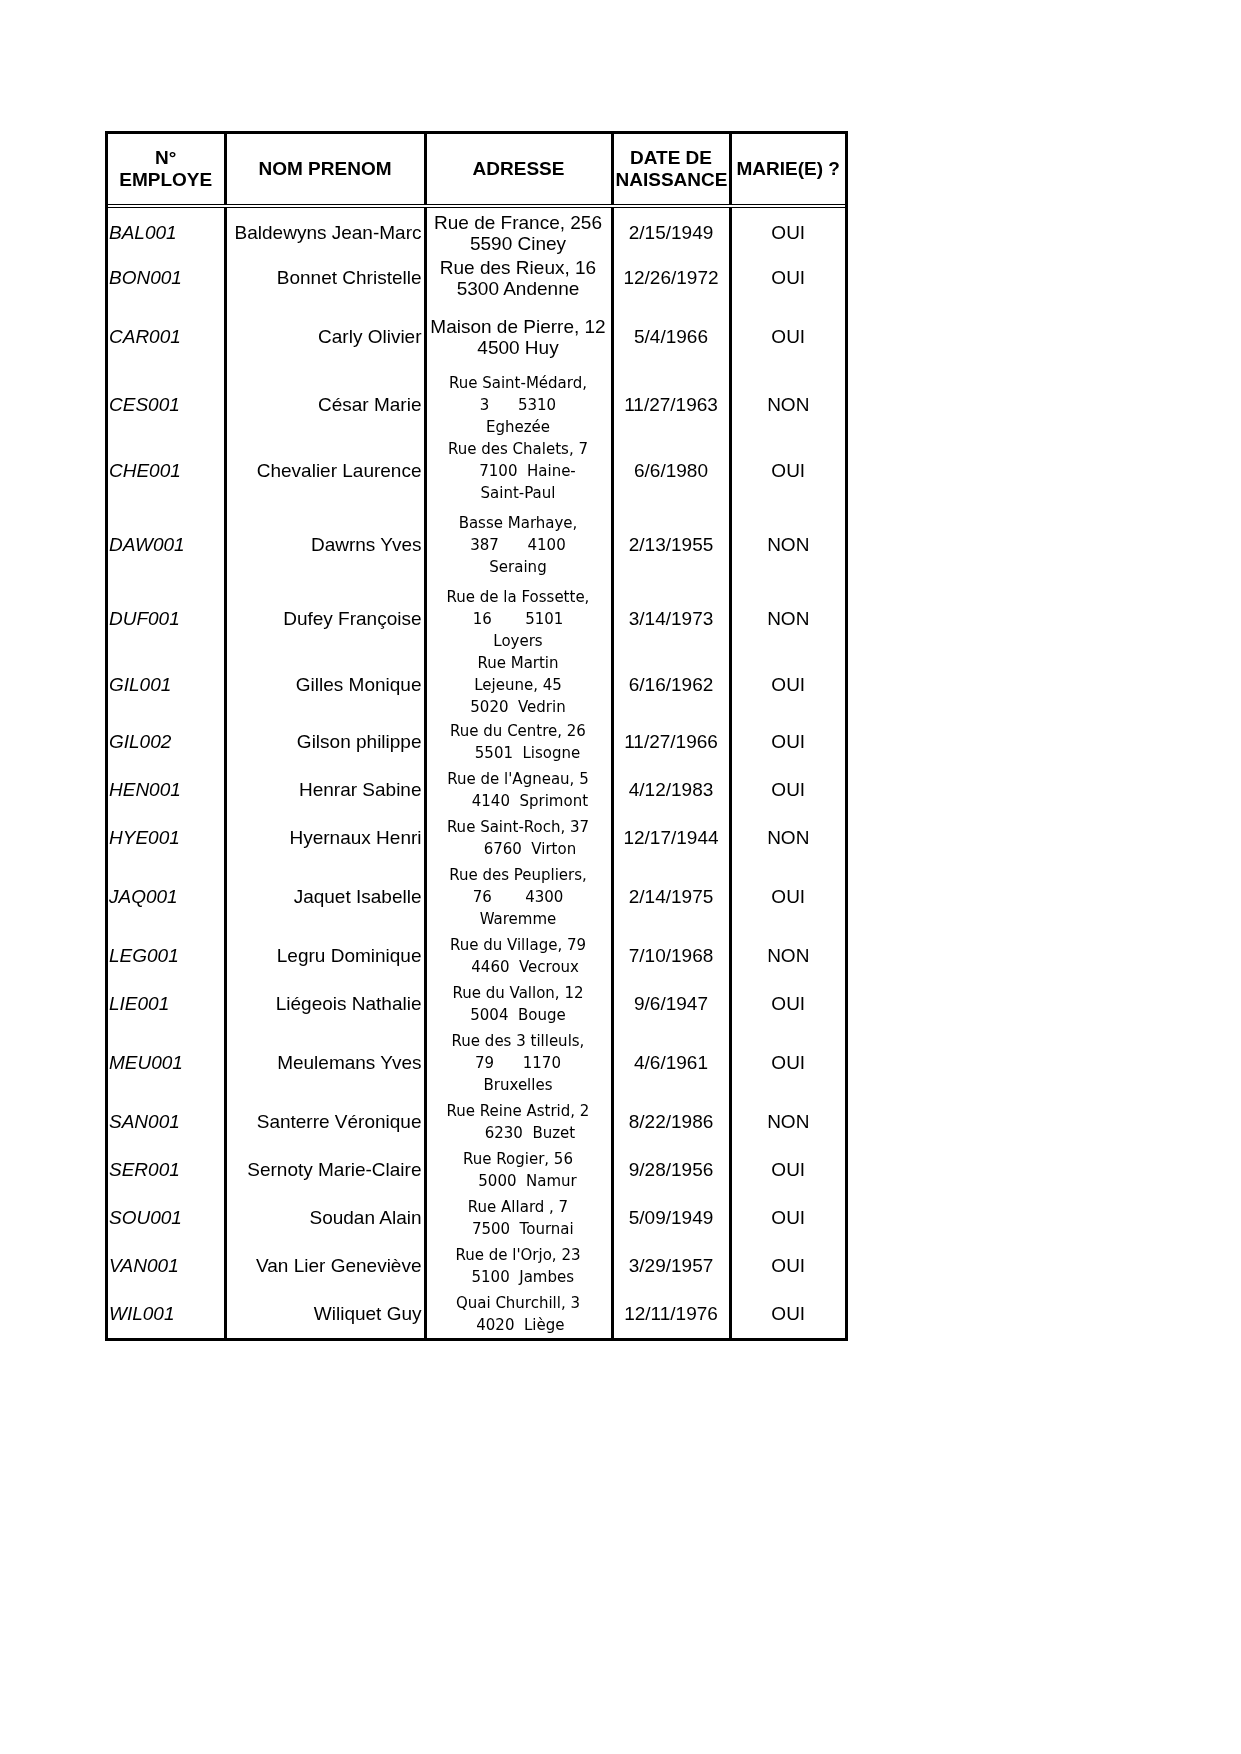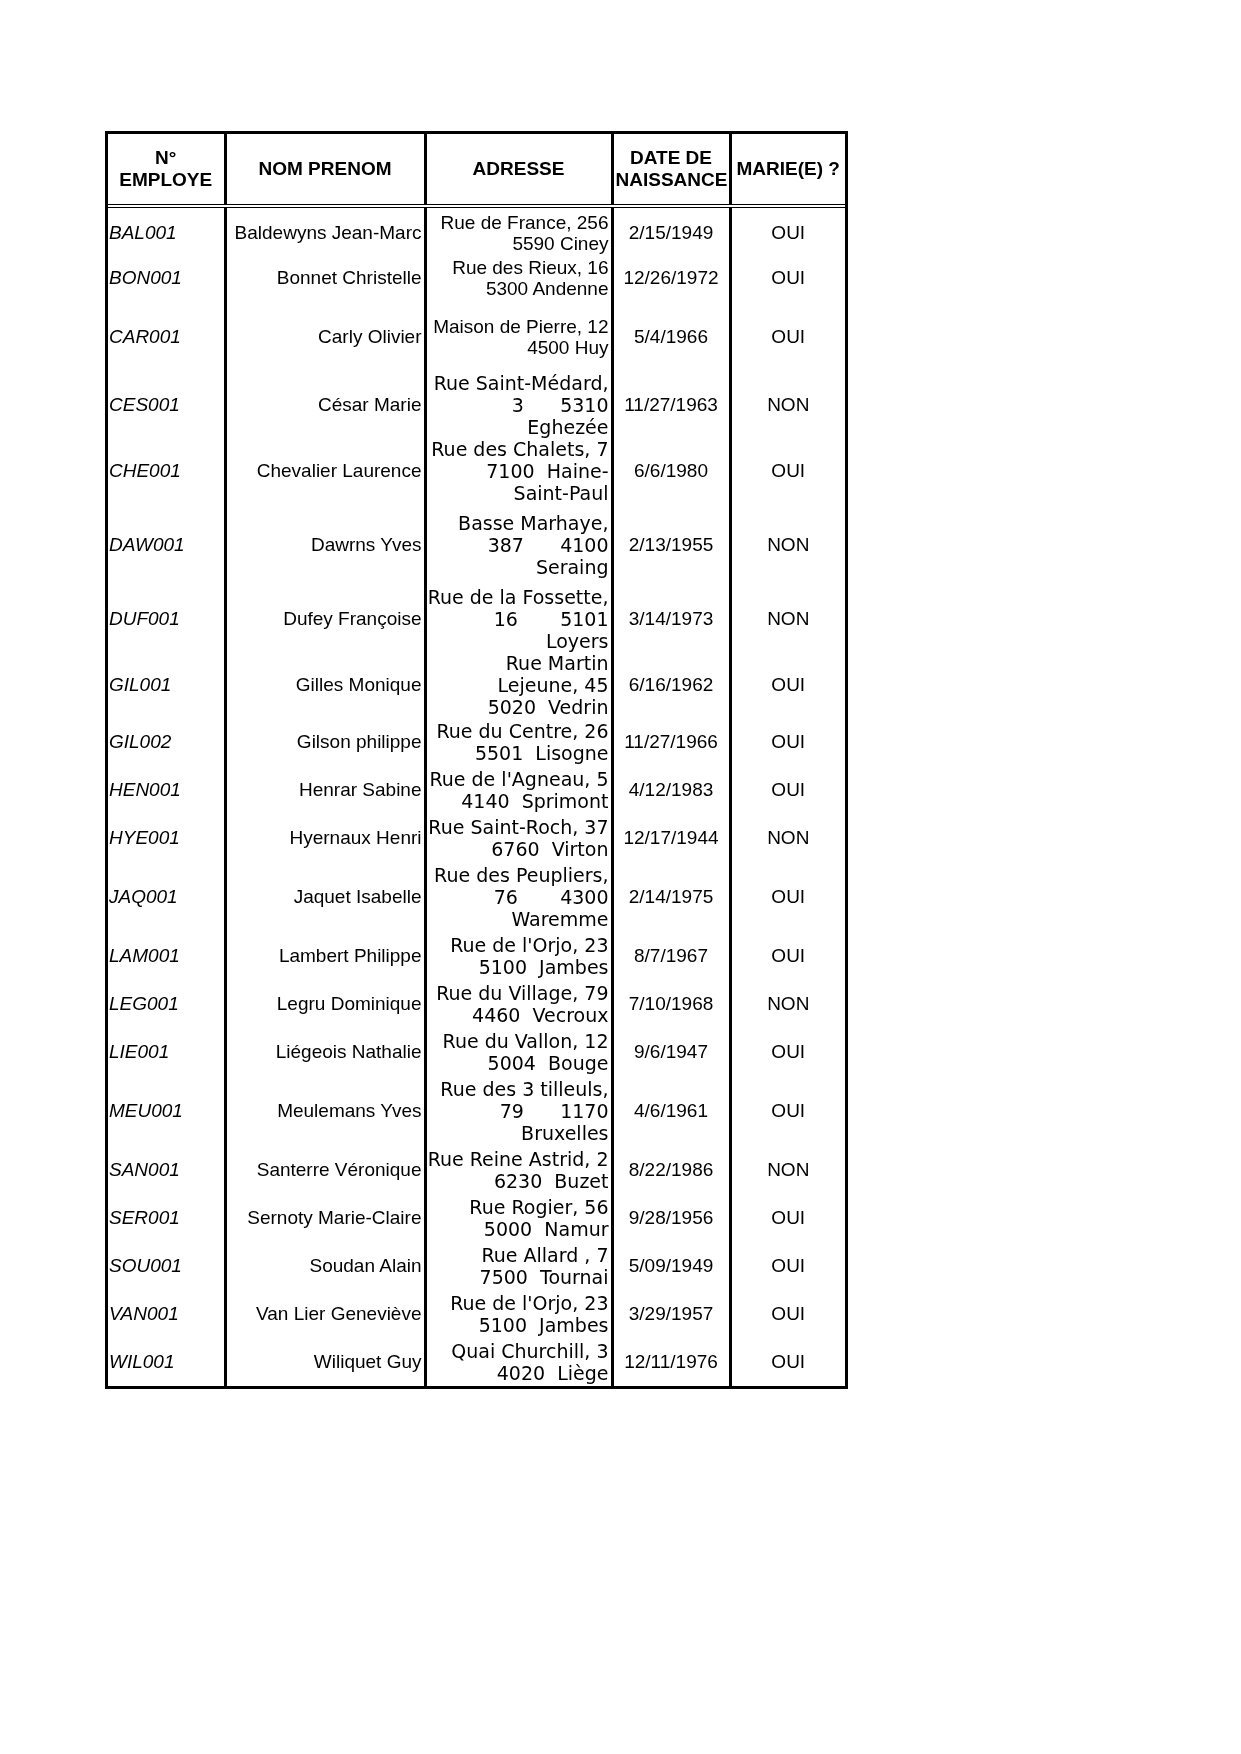--- a/index.html
+++ b/index.html
@@ -46,28 +46,28 @@
     padding: 0 2px;
     border-left: 3px solid #000;
     white-space: nowrap;
     overflow: visible;
   }
   tbody td:first-child { border-left: none; text-align: left; padding-left: 1px; font-style: italic; }
   tbody td.name { text-align: right; }
   tbody td.date { text-align: center; }
   tbody td.married { text-align: center; }
   tbody td.addr {
-    text-align: right;
+    text-align: center;
     white-space: pre-wrap;
     vertical-align: middle;
     padding-left: 1px;
     overflow: hidden;
   }
   tbody td.addr.sans { font-family: "Liberation Sans", sans-serif; font-size: 19px; line-height: 21px; }
-  tbody td.addr.dv { font-family: "DejaVu Sans", sans-serif; font-size: 19px; line-height: 22px; }
+  tbody td.addr.dv { font-family: "DejaVu Sans", sans-serif; font-size: 15px; line-height: 22px; }
   tbody tr { height: 48px; }
   tbody tr.first td { padding-top: 4px; }
 </style>
 </head>
 <body>
 
 <div class="sheet">
   <table class="grid">
     <colgroup>
       <col class="c1">
@@ -184,28 +184,20 @@
         <tr style="height: 70px;">
     <td class="id">JAQ001</td>
     <td class="name">Jaquet Isabelle</td>
     <td class="addr dv">Rue des Peupliers,
 76       4300
 Waremme</td>
     <td class="date">2/14/1975</td>
     <td class="married">OUI</td>
   </tr>
         <tr style="height: 48px;">
-    <td class="id">LAM001</td>
-    <td class="name">Lambert Philippe</td>
-    <td class="addr dv">Rue de l'Orjo, 23
-5100  Jambes</td>
-    <td class="date">8/7/1967</td>
-    <td class="married">OUI</td>
-  </tr>
-        <tr style="height: 48px;">
     <td class="id">LEG001</td>
     <td class="name">Legru Dominique</td>
     <td class="addr dv">Rue du Village, 79
    4460  Vecroux</td>
     <td class="date">7/10/1968</td>
     <td class="married">NON</td>
   </tr>
         <tr style="height: 48px;">
     <td class="id">LIE001</td>
     <td class="name">Liégeois Nathalie</td>

